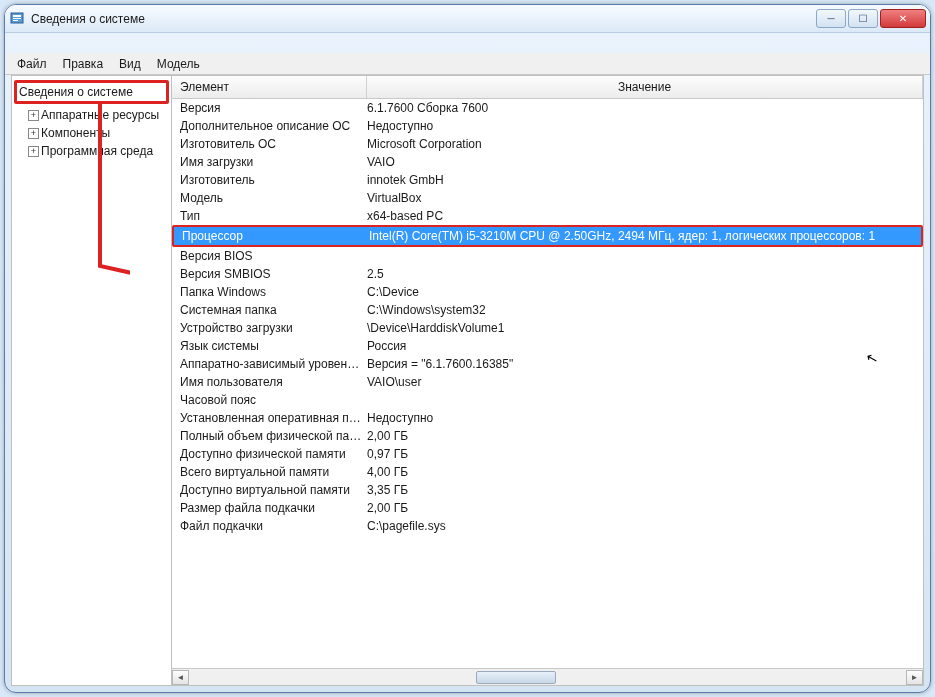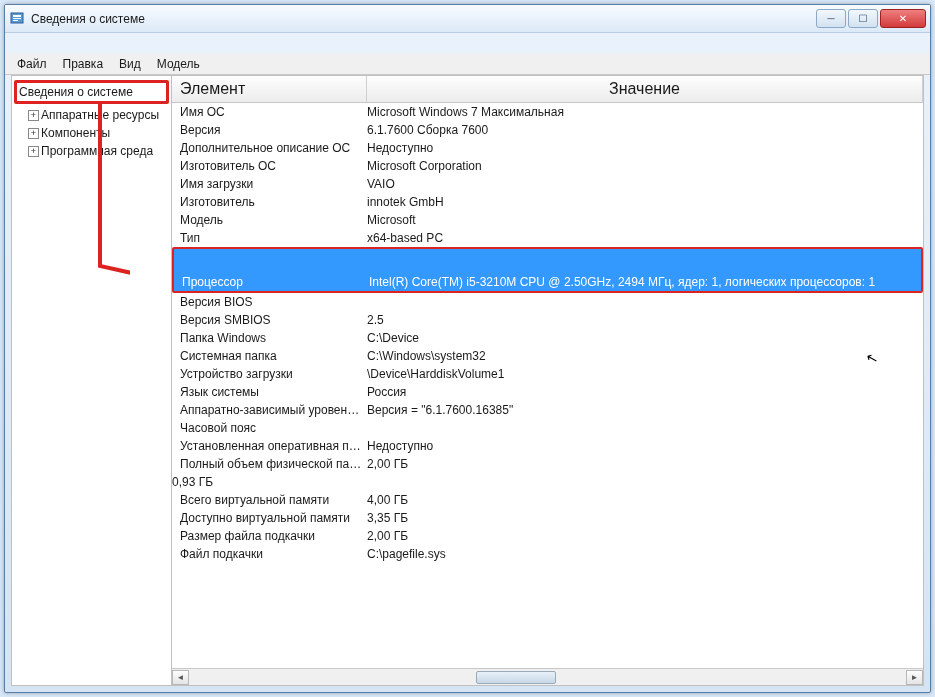--- a/index.html
+++ b/index.html
@@ -11,21 +11,21 @@
     padding: 4px;
     width: 935px;
     height: 697px;
     overflow: hidden;
   }
   .window {
     width: 927px;
     height: 689px;
     background: linear-gradient(#eaf3fc, #d5e4f3);
     border: 1px solid #5a7ca8;
-    border-radius: 2px;
+    border-radius: 12px;
     box-shadow: 0 0 4px rgba(0,0,0,0.3);
     display: flex;
     flex-direction: column;
     overflow: hidden;
   }
   .titlebar {
     height: 28px;
     background: linear-gradient(#f7fbff, #dce9f7);
     display: flex;
     align-items: center;
@@ -124,21 +124,21 @@
     flex: 1;
     display: flex;
     flex-direction: column;
     overflow: hidden;
     position: relative;
   }
   .listheader {
     display: flex;
     background: linear-gradient(#fdfdfd, #ececec);
     border-bottom: 1px solid #c8c8c8;
-    font-size: 16px;
+    font-size: 12px;
     color: #1a1a1a;
   }
   .listheader .col {
     padding: 4px 8px;
     border-right: 1px solid #d0d0d0;
     cursor: pointer;
   }
   .col-elem { width: 195px; }
   .col-val { flex: 1; text-align: center; }
   .listbody {
@@ -155,21 +155,21 @@
   }
   .row .c1 { width: 195px; padding-left: 8px; overflow: hidden; text-overflow: ellipsis; }
   .row .c2 { flex: 1; padding-left: 0; }
   .row.selected {
     background: #3399ff;
     color: #fff;
     border: 2px solid #d22;
     border-radius: 2px;
     padding: 0;
   }
-  .row.selected .c1, .row.selected .c2 { padding-top: 2px; padding-bottom: 2px; margin-top: 24px; }
+  .row.selected .c1, .row.selected .c2 { padding-top: 2px; padding-bottom: 2px; }
   .arrow {
     position: absolute;
     left: 90px;
     top: 80px;
     pointer-events: none;
   }
   .scrollbar-h {
     height: 17px;
     background: #f0f0f0;
     border-top: 1px solid #c8c8c8;
@@ -258,24 +258,20 @@
       </svg>
     </div>
 
     <div class="listpane">
       <div class="listheader">
         <div class="col col-elem">Элемент</div>
         <div class="col col-val">Значение</div>
       </div>
       <div class="listbody" id="listbody">
           <div class="row">
-            <div class="c1">Имя ОС</div>
-            <div class="c2">Microsoft Windows 7 Максимальная</div>
-          </div>
-          <div class="row">
             <div class="c1">Версия</div>
             <div class="c2">6.1.7600 Сборка 7600</div>
           </div>
           <div class="row">
             <div class="c1">Дополнительное описание ОС</div>
             <div class="c2">Недоступно</div>
           </div>
           <div class="row">
             <div class="c1">Изготовитель ОС</div>
             <div class="c2">Microsoft Corporation</div>
@@ -283,21 +279,21 @@
           <div class="row">
             <div class="c1">Имя загрузки</div>
             <div class="c2">VAIO</div>
           </div>
           <div class="row">
             <div class="c1">Изготовитель</div>
             <div class="c2">innotek GmbH</div>
           </div>
           <div class="row">
             <div class="c1">Модель</div>
-            <div class="c2">Microsoft</div>
+            <div class="c2">VirtualBox</div>
           </div>
           <div class="row">
             <div class="c1">Тип</div>
             <div class="c2">x64-based PC</div>
           </div>
           <div class="row selected">
             <div class="c1">Процессор</div>
             <div class="c2">Intel(R) Core(TM) i5-3210M CPU @ 2.50GHz, 2494 МГц, ядер: 1, логических процессоров: 1</div>
           </div>
           <div class="row">
@@ -321,32 +317,37 @@
           </div>
           <div class="row">
             <div class="c1">Язык системы</div>
             <div class="c2">Россия</div>
           </div>
           <div class="row">
             <div class="c1">Аппаратно-зависимый уровен…</div>
             <div class="c2">Версия = "6.1.7600.16385"</div>
           </div>
           <div class="row">
+            <div class="c1">Имя пользователя</div>
+            <div class="c2">VAIO\user</div>
+          </div>
+          <div class="row">
             <div class="c1">Часовой пояс</div>
           </div>
           <div class="row">
             <div class="c1">Установленная оперативная п…</div>
             <div class="c2">Недоступно</div>
           </div>
           <div class="row">
             <div class="c1">Полный объем физической па…</div>
             <div class="c2">2,00 ГБ</div>
           </div>
           <div class="row">
-            <div class="c2">0,93 ГБ</div>
+            <div class="c1">Доступно физической памяти</div>
+            <div class="c2">0,97 ГБ</div>
           </div>
           <div class="row">
             <div class="c1">Всего виртуальной памяти</div>
             <div class="c2">4,00 ГБ</div>
           </div>
           <div class="row">
             <div class="c1">Доступно виртуальной памяти</div>
             <div class="c2">3,35 ГБ</div>
           </div>
           <div class="row">

